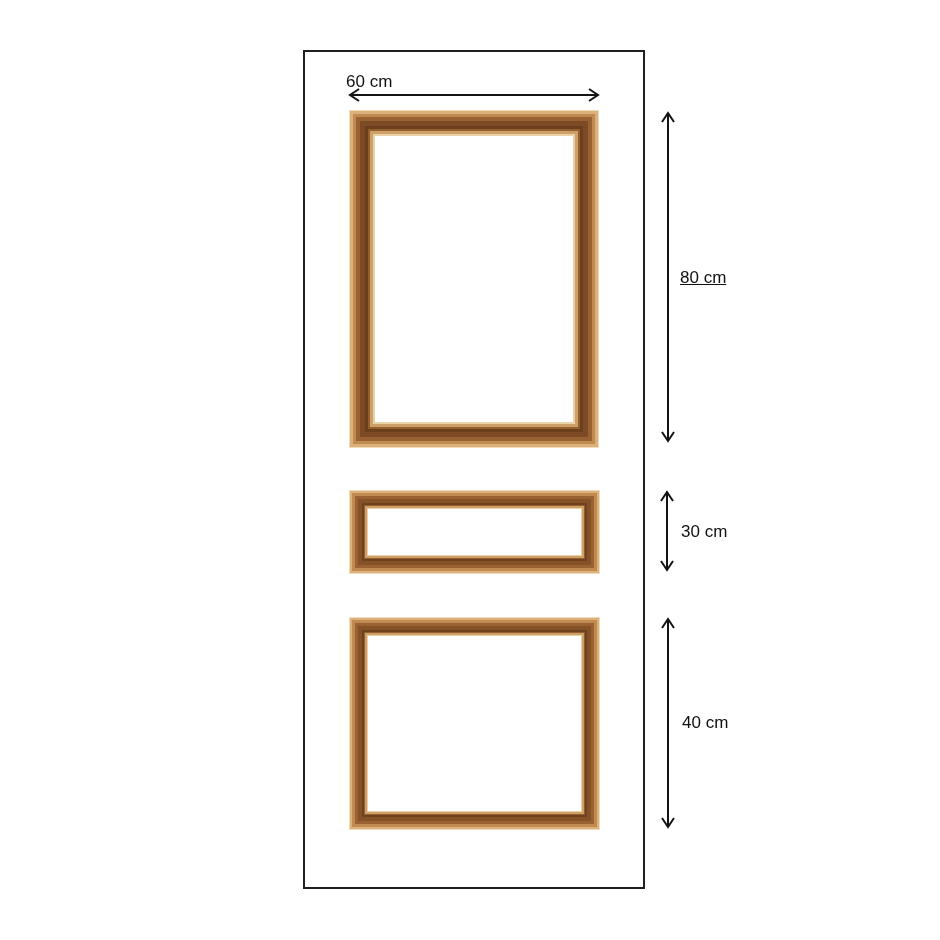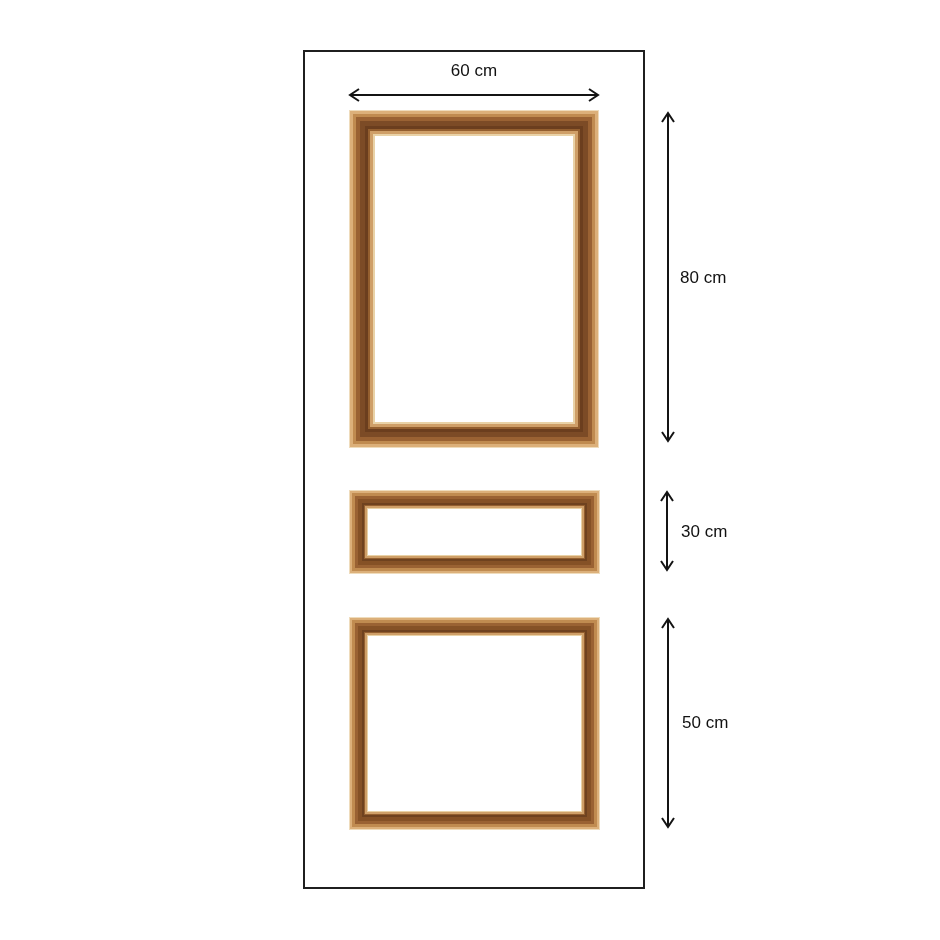--- a/index.html
+++ b/index.html
@@ -60,22 +60,22 @@
   .frame-middle { left: 349px; top: 490px; width: 251px; height: 84px;  }
   .frame-bottom { left: 349px; top: 617px; width: 251px; height: 213px; }
 
   .dim-label {
     position: absolute;
     color: #111111;
     font-size: 17px;
     line-height: 20px;
     white-space: nowrap;
   }
-  .label-60 { left: 346px; top: 61px; width: 256px; text-align: center; }
-  .label-80 { left: 680px; top: 268px; }
+  .label-60 { left: 346px; top: 72px; width: 256px; text-align: left; }
+  .label-80 { left: 680px; top: 268px; text-decoration: underline; }
   .label-20 { left: 681px; top: 522px; }
   .label-50 { left: 682px; top: 713px; }
 
   .arrow { position: absolute; display: block; }
   .arrow line, .arrow polyline {
     stroke: #141414;
     stroke-width: 2;
     fill: none;
   }
   .arrow-60 { left: 346px; top: 87px;  }
@@ -113,15 +113,15 @@
     <polyline points="2,13 8,4 14,13"></polyline>
     <polyline points="2,73 8,82 14,73"></polyline>
   </svg>
   <div class="dim-label label-20">30 cm</div>
 
   <svg class="arrow arrow-50" width="16" height="216" viewBox="0 0 16 216">
     <line x1="8" y1="4" x2="8" y2="212"></line>
     <polyline points="2,13 8,4 14,13"></polyline>
     <polyline points="2,203 8,212 14,203"></polyline>
   </svg>
-  <div class="dim-label label-50">50 cm</div>
+  <div class="dim-label label-50">40 cm</div>
 
 </div>
 
 </body></html>

